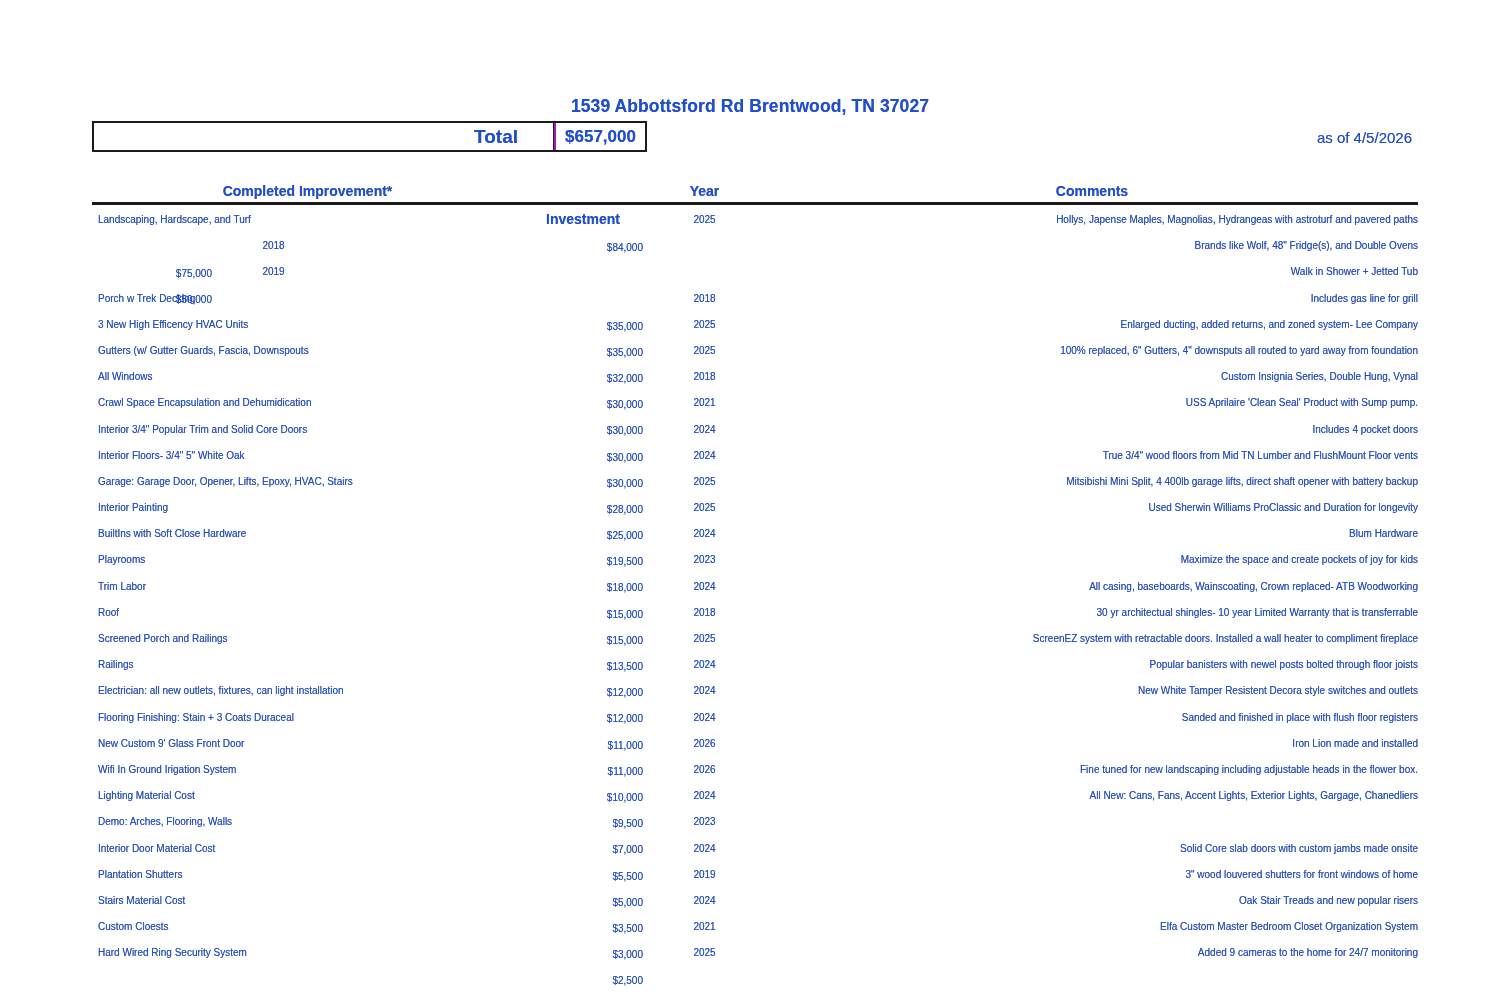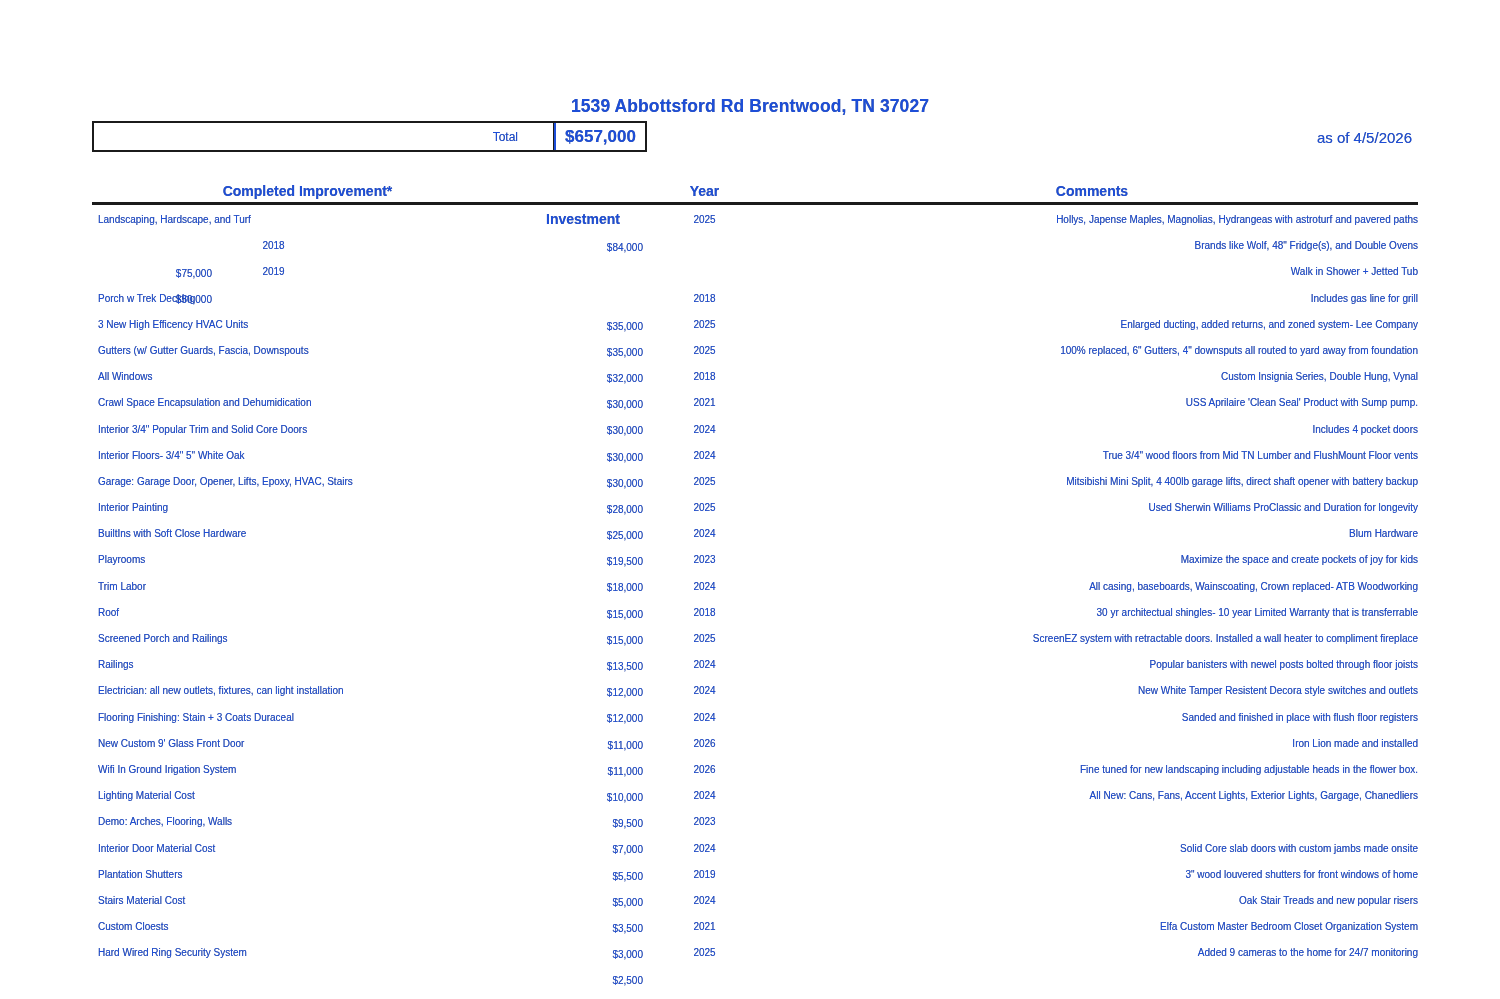--- a/index.html
+++ b/index.html
@@ -31,28 +31,28 @@
     left: 92px;
     top: 121px;
     width: 551px;
     height: 27px;
     border: 2px solid #1b1b1b;
     display: flex;
     align-items: center;
     justify-content: flex-end;
   }
   .total-label {
-    font-size: 12px;
-    font-weight: 400;
+    font-size: 19px;
+    font-weight: 700;
     padding-right: 36px;
   }
   .total-value-box {
     height: 27px;
     width: 89px;
-    border-left: 2px solid #1d4ed8;
+    border-left: 2px solid #a21caf;
     outline: 1px solid #1b1b1b;
     display: flex;
     align-items: center;
     justify-content: center;
   }
   .total-value {
     font-size: 17px;
     font-weight: 700;
   }
   .as-of {

